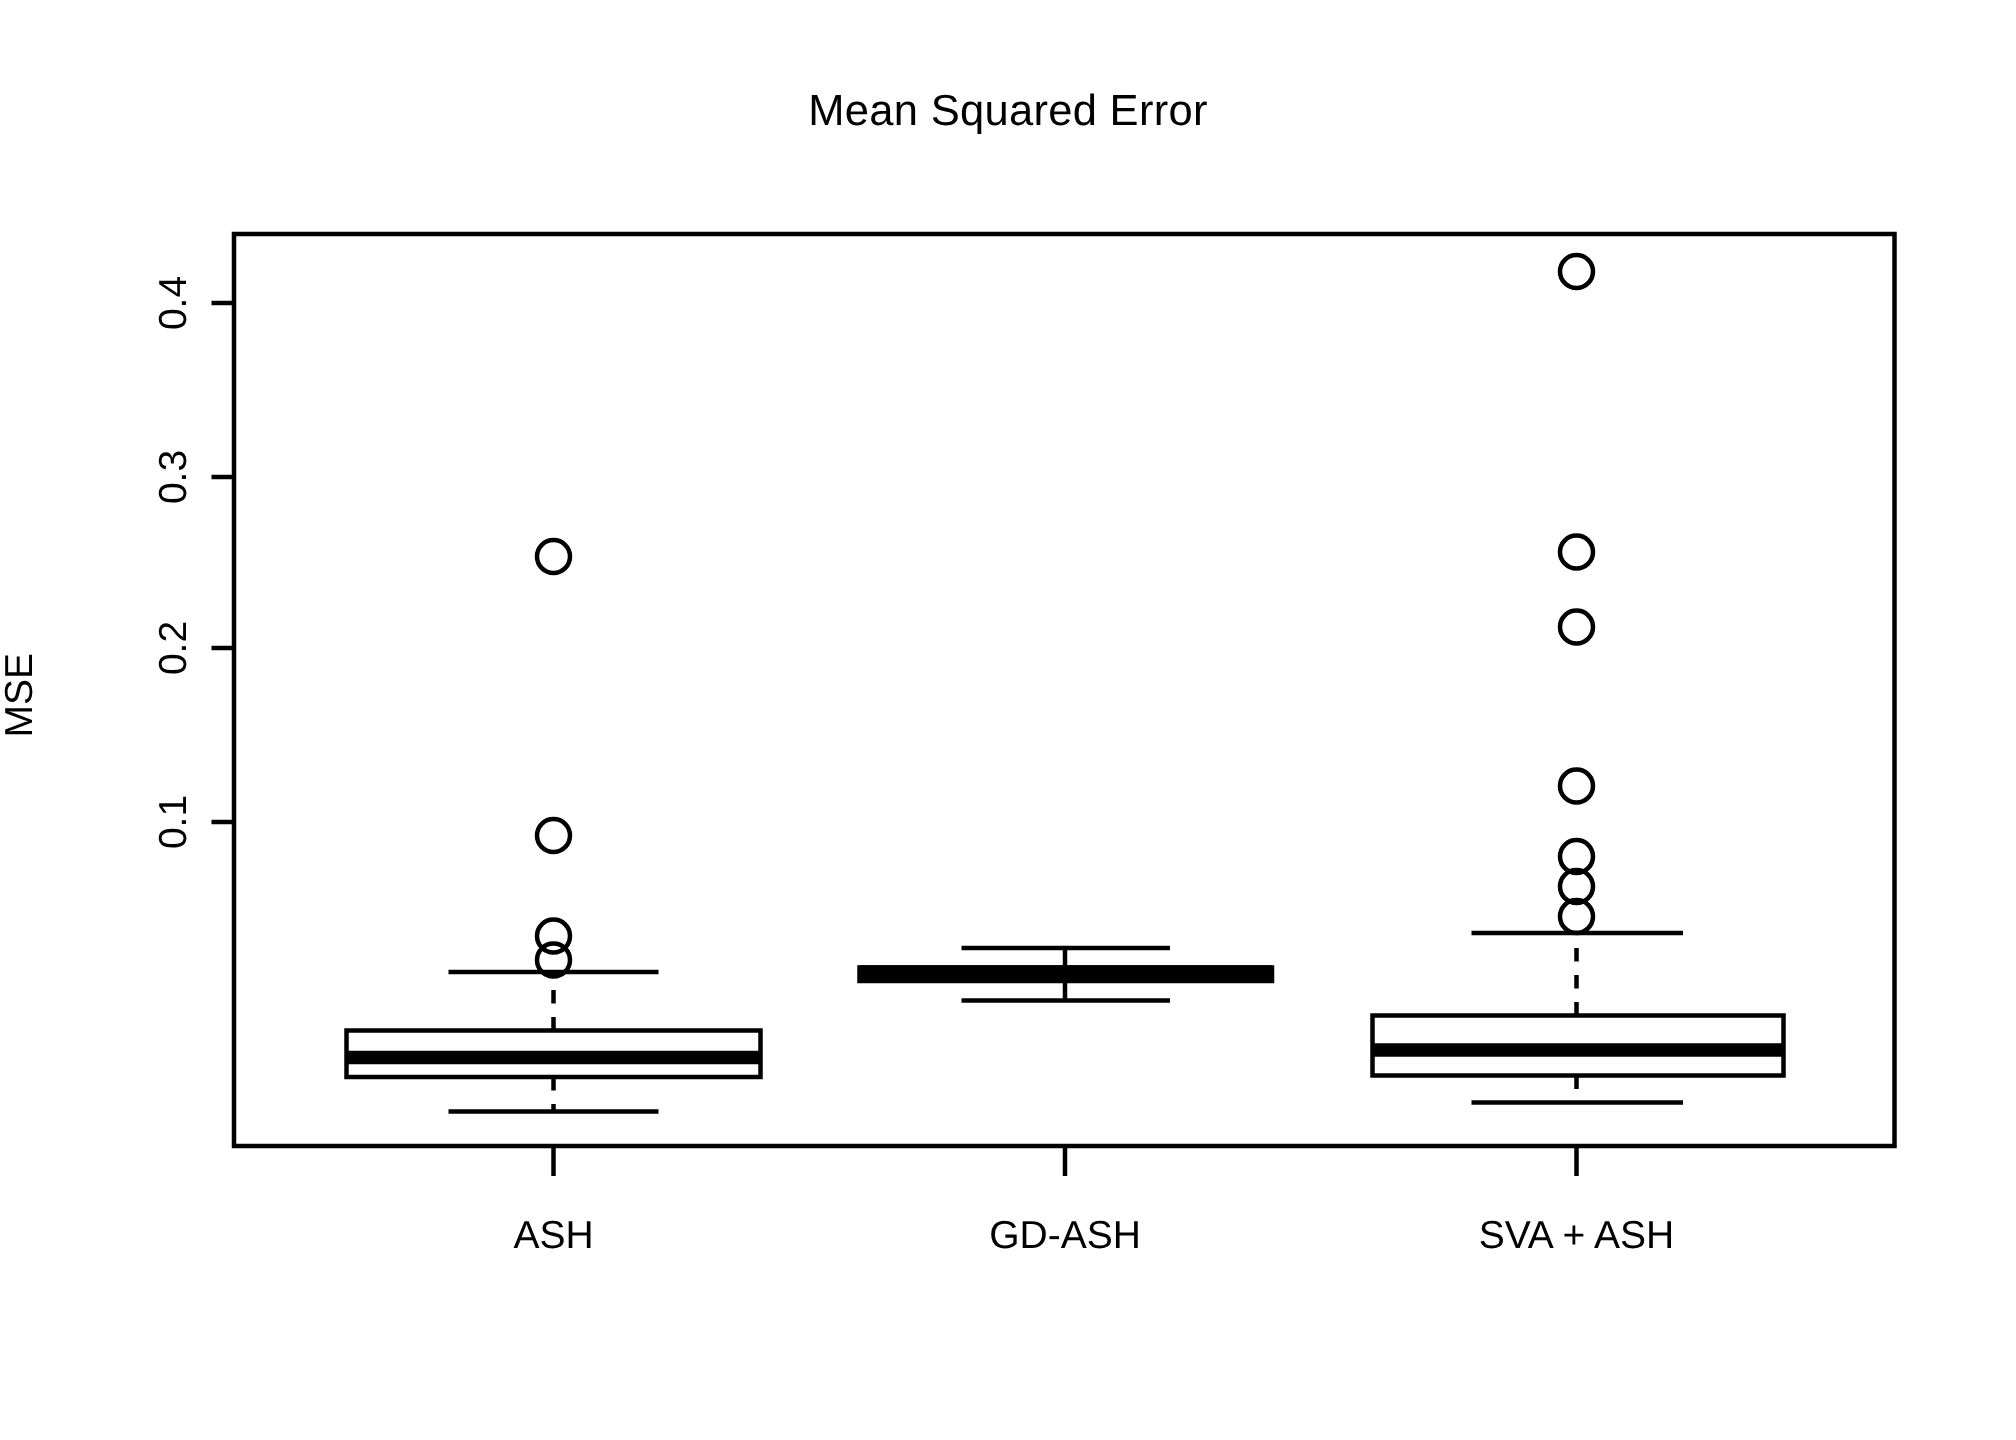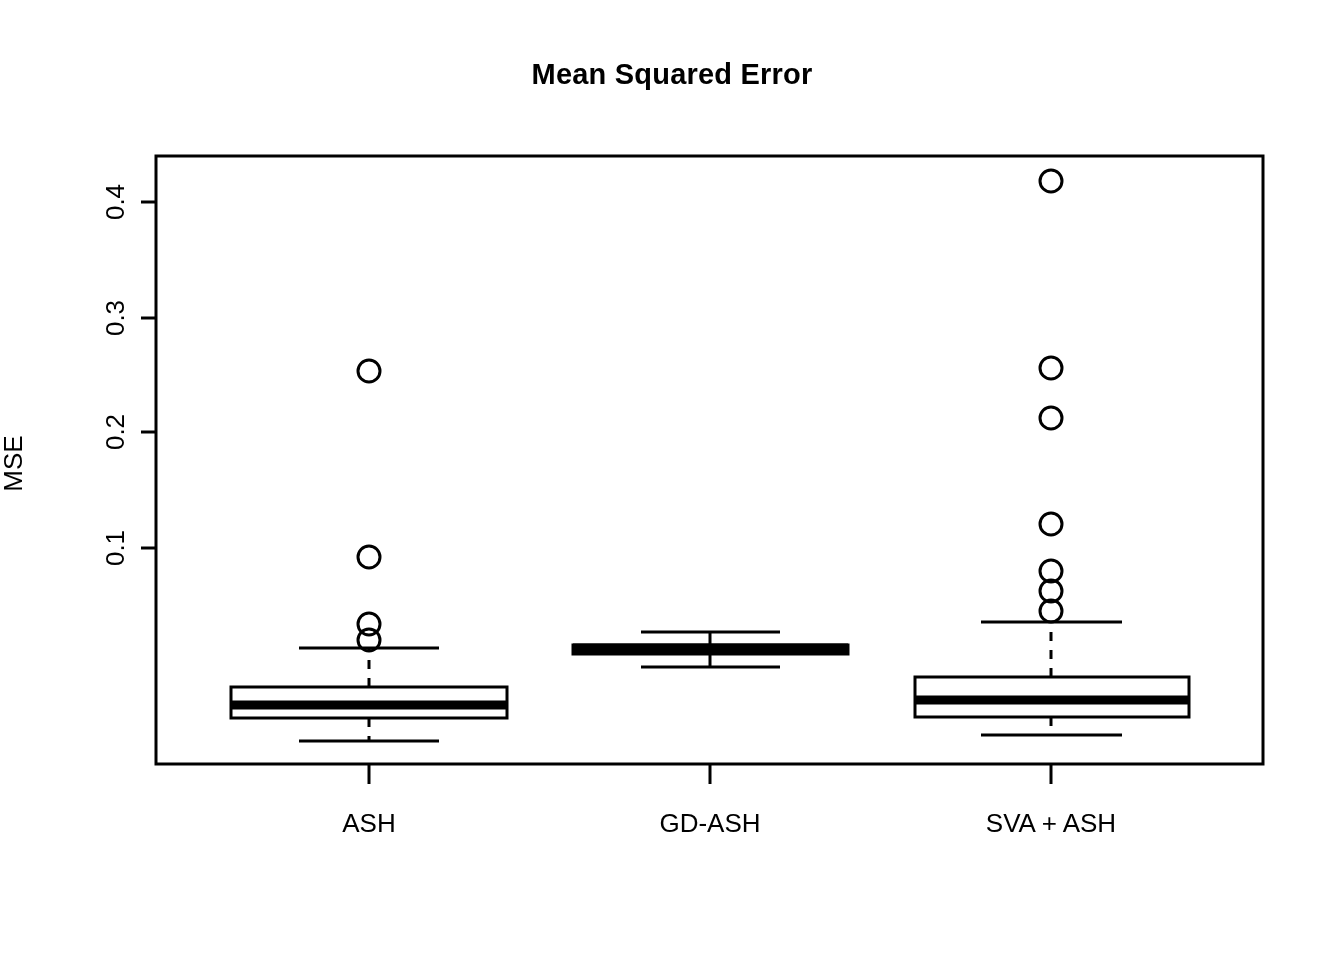--- a/index.html
+++ b/index.html
@@ -16,21 +16,21 @@
     font-family: "Liberation Sans", sans-serif;
     overflow: hidden;
   }
   #plot-title {
     position: absolute;
     left: 0;
     top: 58px;
     width: 1344px;
     text-align: center;
     font-size: 29px;
-    font-weight: bold;
+    font-weight: normal;
     color: #000000;
     letter-spacing: 0.2px;
   }
   #y-axis-label {
     position: absolute;
     left: -37px;
     top: 448px;
     width: 100px;
     text-align: center;
     font-size: 26px;

